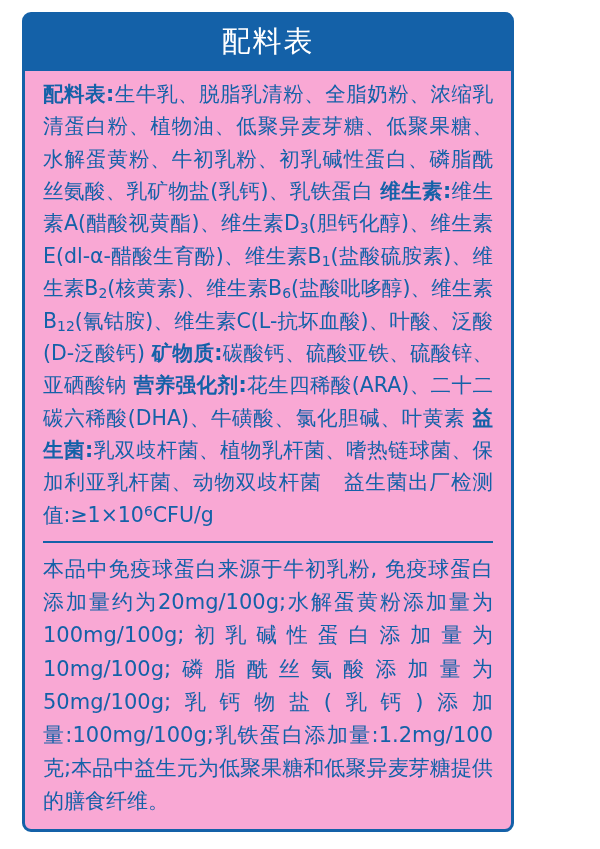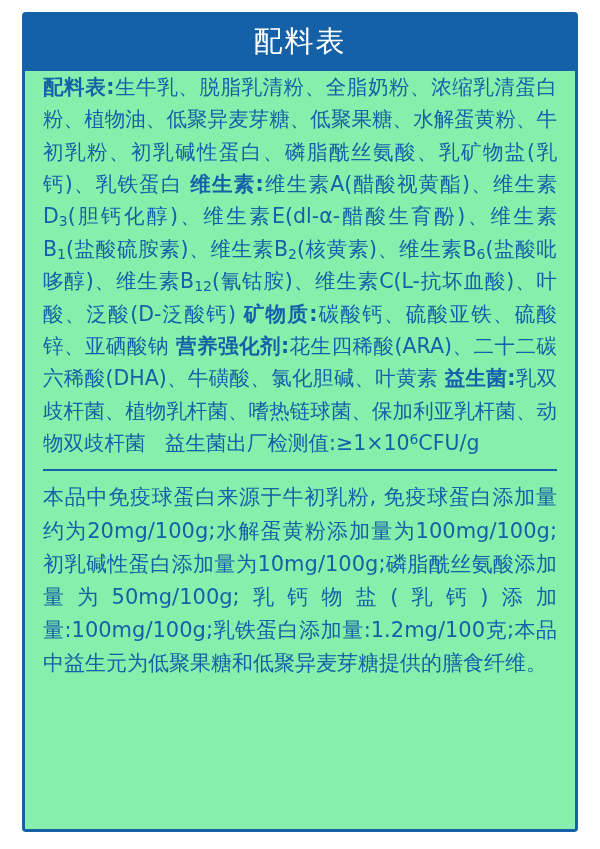--- a/index.html
+++ b/index.html
@@ -10,43 +10,44 @@
     width: 600px;
     height: 849px;
     background: #ffffff;
     font-family: "DejaVu Sans", "Liberation Sans", sans-serif;
     overflow: hidden;
   }
   .panel {
     position: absolute;
     left: 22px;
     top: 12px;
-    width: 556px;
+    width: 492px;
     height: 820px;
     border: 3px solid #1461a8;
-    border-radius: 4px;
+    border-radius: 9px;
     box-sizing: border-box;
-    background: #86efac;
+    background: #f9a8d4;
     display: flex;
     flex-direction: column;
   }
   .panel-header {
     background: #1461a8;
     color: #ffffff;
     text-align: center;
     font-size: 29px;
     letter-spacing: 2px;
     padding: 11px 0 13px 0;
     font-weight: normal;
     line-height: 1.1;
   }
   .panel-body {
     flex: 1;
     padding: 0 18px 0 18px;
     box-sizing: border-box;
+    margin-top: 7px;
   }
   .ingredients {
     color: #1461a8;
     font-size: 20.5px;
     line-height: 1.58;
     text-align: justify;
     letter-spacing: 0px;
   }
   .ingredients b {
     font-weight: bold;

